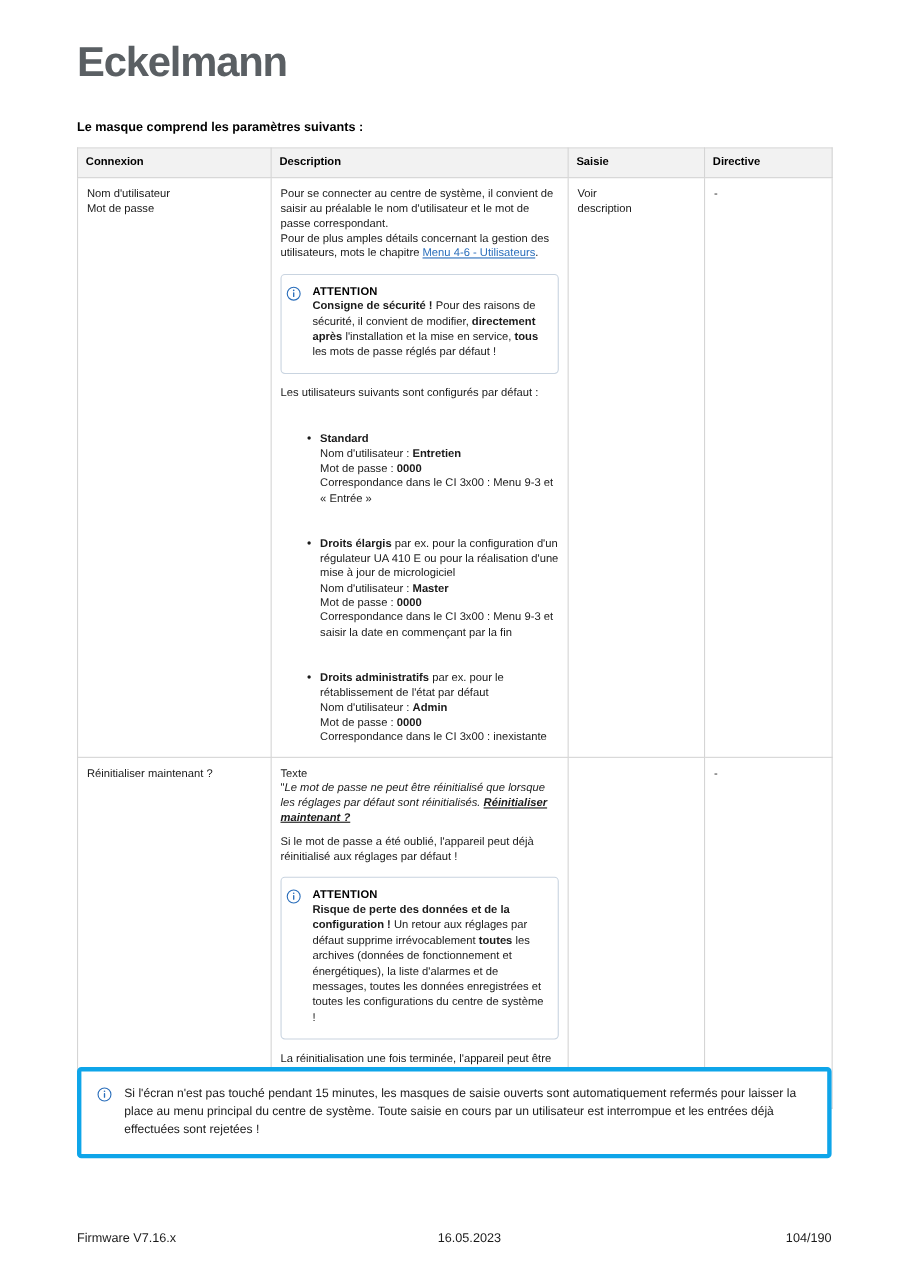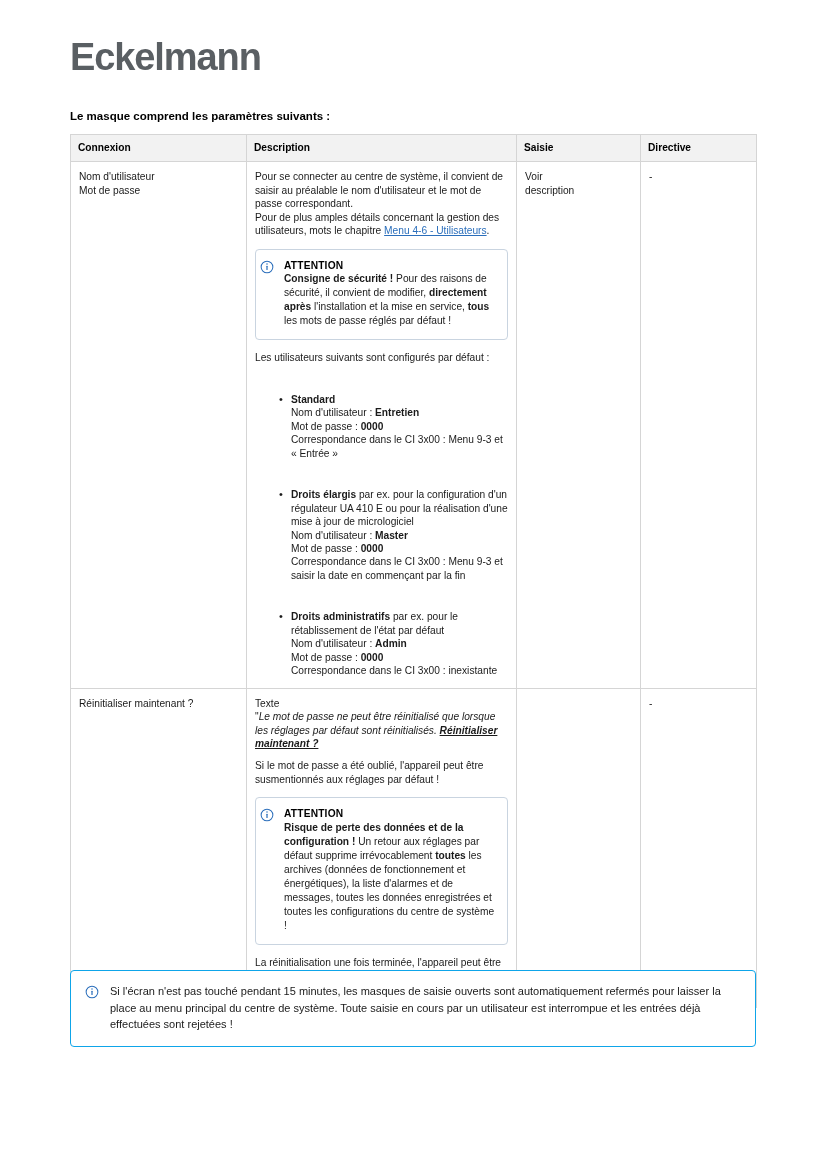--- a/index.html
+++ b/index.html
@@ -136,21 +136,21 @@
   }
   ul.defaults .line { display: block; }
 
   
   .info-box {
     position: absolute;
     left: 70px;
     top: 970px;
     width: 686px;
     box-sizing: border-box;
-    border: 1px solid #0ea5e9;
+    border: 4px solid #0ea5e9;
     border-radius: 4px;
     background: #ffffff;
     padding: 12px 16px 13px 14px;
     display: flex;
     gap: 11px;
     align-items: flex-start;
   }
   .info-box .note-icon { margin-top: 2px; }
   .info-text {
     font-size: 11px;
@@ -258,21 +258,21 @@
       </tr>
 
       <tr>
         <td>
           <p>Réinitialiser maintenant ?</p>
         </td>
 
         <td>
           <p>Texte</p>
           <p><span>"</span><span class="i">Le mot de passe ne peut être réinitialisé que lorsque les réglages par défaut sont réinitialisés. </span><span class="bu">Réinitialiser maintenant ?</span></p>
-          <p class="gap-before">Si le mot de passe a été oublié, l'appareil peut être susmentionnés aux réglages par défaut !</p>
+          <p class="gap-before">Si le mot de passe a été oublié, l'appareil peut déjà réinitialisé aux réglages par défaut !</p>
 
           <div class="note-box">
             <span class="note-icon">
               <svg viewBox="0 0 16 16" width="14" height="14" aria-hidden="true">
                 <circle cx="8" cy="8" r="6.7" fill="none" stroke="#2a6ebb" stroke-width="1.15"></circle>
                 <circle cx="8" cy="4.6" r="0.85" fill="#2a6ebb"></circle>
                 <rect x="7.3" y="6.5" width="1.4" height="5" rx="0.6" fill="#2a6ebb"></rect>
               </svg>
             </span>
             <div class="note-body">
@@ -300,14 +300,19 @@
     <span class="note-icon">
       <svg viewBox="0 0 16 16" width="14" height="14" aria-hidden="true">
         <circle cx="8" cy="8" r="6.7" fill="none" stroke="#2a6ebb" stroke-width="1.15"></circle>
         <circle cx="8" cy="4.6" r="0.85" fill="#2a6ebb"></circle>
         <rect x="7.3" y="6.5" width="1.4" height="5" rx="0.6" fill="#2a6ebb"></rect>
       </svg>
     </span>
     <p class="info-text">Si l'écran n'est pas touché pendant 15 minutes, les masques de saisie ouverts sont automatiquement refermés pour laisser la place au menu principal du centre de système. Toute saisie en cours par un utilisateur est interrompue et les entrées déjà effectuées sont rejetées !</p>
   </div>
 
+  <div class="footer">
+    <div class="f-left">Firmware V7.16.x</div>
+    <div class="f-mid">16.05.2023</div>
+    <div class="f-right">104/190</div>
+  </div>
 
 </div>
 
 </body></html>

